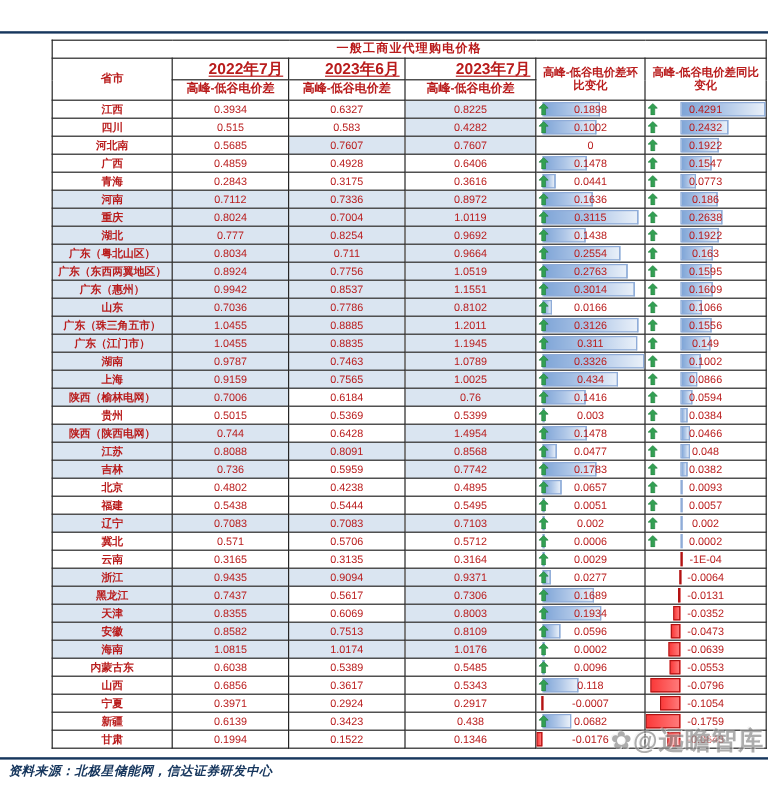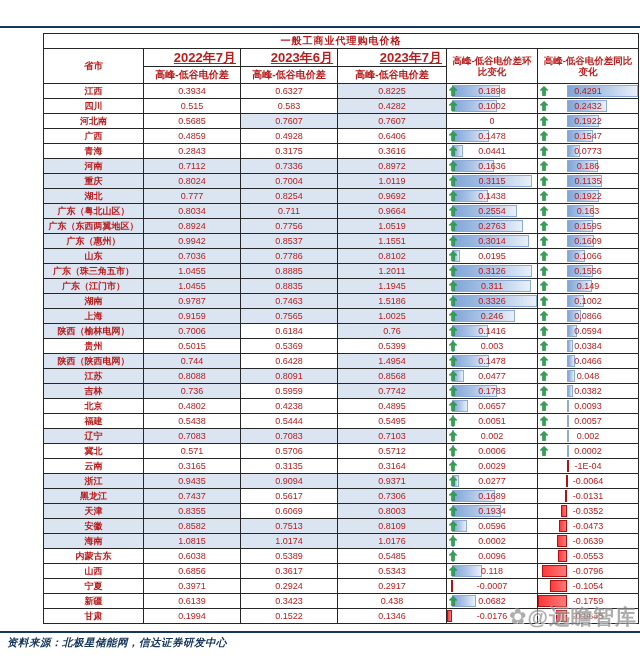--- a/index.html
+++ b/index.html
@@ -143,21 +143,21 @@
           <tr>
             <td class="prov shaded">重庆</td>
             <td class="num shaded">0.8024</td>
             <td class="num shaded">0.7004</td>
             <td class="num shaded">1.0119</td>
             <td class="chg"><div class="bar blue" style="width: 88.9492%; left: 5.0257%;"></div><svg class="arr" viewBox="0 0 10 12">
                 <path d="M5 0 L10 5 L7 5 L7 12 L3 12 L3 5 L0 5 Z" fill="#33a053" stroke="#1e7c3c" stroke-width="0.6"></path>
               </svg><span class="val">0.3115</span></td>
             <td class="chg"><div class="bar blue" style="width: 34.6281%; left: 29.0744%;"></div><svg class="arr" viewBox="0 0 10 12">
                 <path d="M5 0 L10 5 L7 5 L7 12 L3 12 L3 5 L0 5 Z" fill="#33a053" stroke="#1e7c3c" stroke-width="0.6"></path>
-              </svg><span class="val">0.1135</span></td>
+              </svg><span class="val">0.2638</span></td>
           </tr>
           <tr>
             <td class="prov shaded">湖北</td>
             <td class="num shaded">0.777</td>
             <td class="num shaded">0.8254</td>
             <td class="num shaded">0.9692</td>
             <td class="chg"><div class="bar blue" style="width: 41.0623%; left: 5.0257%;"></div><svg class="arr" viewBox="0 0 10 12">
                 <path d="M5 0 L10 5 L7 5 L7 12 L3 12 L3 5 L0 5 Z" fill="#33a053" stroke="#1e7c3c" stroke-width="0.6"></path>
               </svg><span class="val">0.1438</span></td>
             <td class="chg"><div class="bar blue" style="width: 31.7686%; left: 29.0744%;"></div><svg class="arr" viewBox="0 0 10 12">
@@ -200,21 +200,21 @@
                 <path d="M5 0 L10 5 L7 5 L7 12 L3 12 L3 5 L0 5 Z" fill="#33a053" stroke="#1e7c3c" stroke-width="0.6"></path>
               </svg><span class="val">0.1609</span></td>
           </tr>
           <tr>
             <td class="prov shaded">山东</td>
             <td class="num shaded">0.7036</td>
             <td class="num shaded">0.7786</td>
             <td class="num shaded">0.8102</td>
             <td class="chg"><div class="bar blue" style="width: 9.02342%; left: 5.0257%;"></div><svg class="arr" viewBox="0 0 10 12">
                 <path d="M5 0 L10 5 L7 5 L7 12 L3 12 L3 5 L0 5 Z" fill="#33a053" stroke="#1e7c3c" stroke-width="0.6"></path>
-              </svg><span class="val">0.0195</span></td>
+              </svg><span class="val">0.0166</span></td>
             <td class="chg"><div class="bar blue" style="width: 17.6198%; left: 29.0744%;"></div><svg class="arr" viewBox="0 0 10 12">
                 <path d="M5 0 L10 5 L7 5 L7 12 L3 12 L3 5 L0 5 Z" fill="#33a053" stroke="#1e7c3c" stroke-width="0.6"></path>
               </svg><span class="val">0.1066</span></td>
           </tr>
           <tr>
             <td class="prov shaded">广东（珠三角五市）</td>
             <td class="num shaded">1.0455</td>
             <td class="num shaded">0.8885</td>
             <td class="num shaded">1.2011</td>
             <td class="chg"><div class="bar blue" style="width: 89.2633%; left: 5.0257%;"></div><svg class="arr" viewBox="0 0 10 12">
@@ -233,36 +233,36 @@
                 <path d="M5 0 L10 5 L7 5 L7 12 L3 12 L3 5 L0 5 Z" fill="#33a053" stroke="#1e7c3c" stroke-width="0.6"></path>
               </svg><span class="val">0.311</span></td>
             <td class="chg"><div class="bar blue" style="width: 24.6281%; left: 29.0744%;"></div><svg class="arr" viewBox="0 0 10 12">
                 <path d="M5 0 L10 5 L7 5 L7 12 L3 12 L3 5 L0 5 Z" fill="#33a053" stroke="#1e7c3c" stroke-width="0.6"></path>
               </svg><span class="val">0.149</span></td>
           </tr>
           <tr>
             <td class="prov shaded">湖南</td>
             <td class="num shaded">0.9787</td>
             <td class="num shaded">0.7463</td>
-            <td class="num shaded">1.5186</td>
+            <td class="num shaded">1.0789</td>
             <td class="chg"><div class="bar blue" style="width: 94.9743%; left: 5.0257%;"></div><svg class="arr" viewBox="0 0 10 12">
                 <path d="M5 0 L10 5 L7 5 L7 12 L3 12 L3 5 L0 5 Z" fill="#33a053" stroke="#1e7c3c" stroke-width="0.6"></path>
               </svg><span class="val">0.3326</span></td>
             <td class="chg"><div class="bar blue" style="width: 16.562%; left: 29.0744%;"></div><svg class="arr" viewBox="0 0 10 12">
                 <path d="M5 0 L10 5 L7 5 L7 12 L3 12 L3 5 L0 5 Z" fill="#33a053" stroke="#1e7c3c" stroke-width="0.6"></path>
               </svg><span class="val">0.1002</span></td>
           </tr>
           <tr>
             <td class="prov shaded">上海</td>
             <td class="num shaded">0.9159</td>
             <td class="num shaded">0.7565</td>
             <td class="num shaded">1.0025</td>
             <td class="chg"><div class="bar blue" style="width: 70.2456%; left: 5.0257%;"></div><svg class="arr" viewBox="0 0 10 12">
                 <path d="M5 0 L10 5 L7 5 L7 12 L3 12 L3 5 L0 5 Z" fill="#33a053" stroke="#1e7c3c" stroke-width="0.6"></path>
-              </svg><span class="val">0.246</span></td>
+              </svg><span class="val">0.434</span></td>
             <td class="chg"><div class="bar blue" style="width: 14.314%; left: 29.0744%;"></div><svg class="arr" viewBox="0 0 10 12">
                 <path d="M5 0 L10 5 L7 5 L7 12 L3 12 L3 5 L0 5 Z" fill="#33a053" stroke="#1e7c3c" stroke-width="0.6"></path>
               </svg><span class="val">0.0866</span></td>
           </tr>
           <tr>
             <td class="prov shaded">陕西（榆林电网）</td>
             <td class="num shaded">0.7006</td>
             <td class="num">0.6184</td>
             <td class="num shaded">0.76</td>
             <td class="chg"><div class="bar blue" style="width: 40.434%; left: 5.0257%;"></div><svg class="arr" viewBox="0 0 10 12">

